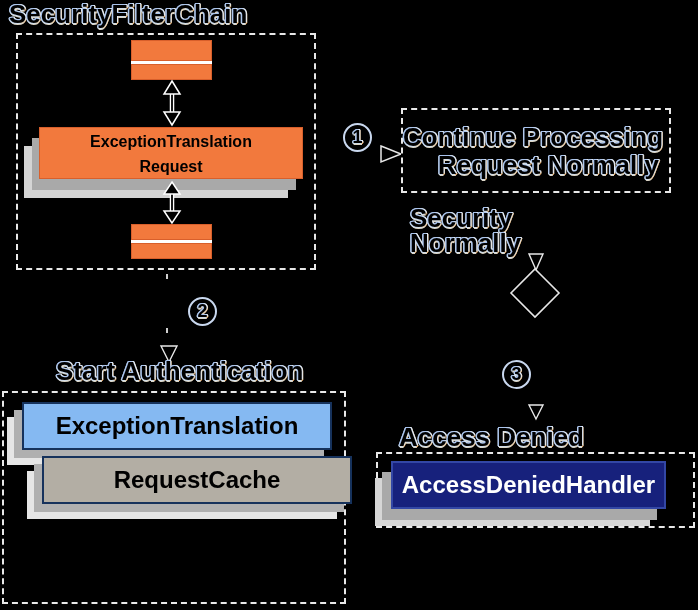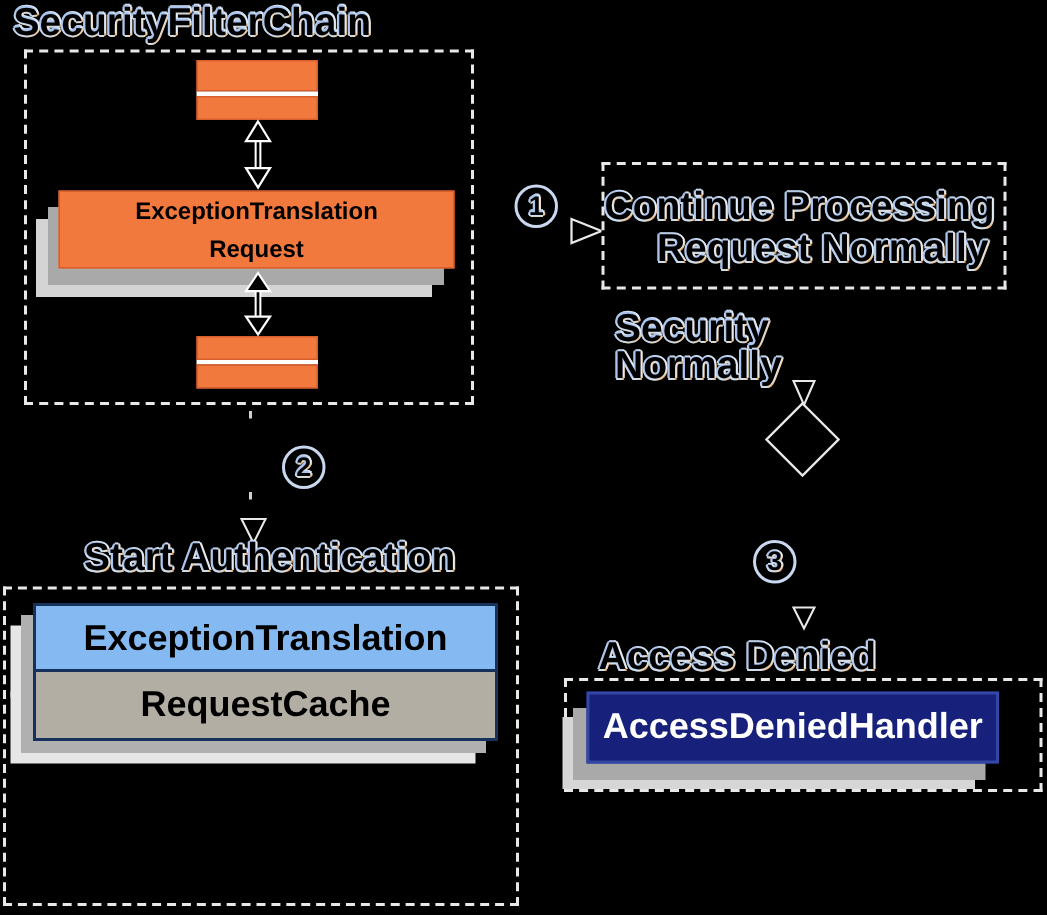--- a/index.html
+++ b/index.html
@@ -134,15 +134,15 @@
   </div>
   <div class="abs dot" style="left:166px; top:328px;"></div>
   <svg class="abs" style="left:159px; top:344px;" width="20" height="20" viewBox="0 0 20 20">
     <polygon points="2,2 18,2 10,18" fill="#000000" stroke="#e8e8e8" stroke-width="1.4"></polygon>
   </svg>
 
   <div class="abs lbl ol" style="left:20px; top:359px;margin-left:36px;">Start Authentication</div>
   <div class="abs dashed-box" style="left:2px; top:391px; width:344px; height:213px;"></div>
 
   <div class="abs node node-blue" style="top:402px;">ExceptionTranslation</div>
-  <div class="abs node node-tan" style="top:446px;">RequestCache</div>
+  <div class="abs node node-tan" style="top:456px;margin-left:20px;">RequestCache</div>
 
 </div>
 
 </body></html>

